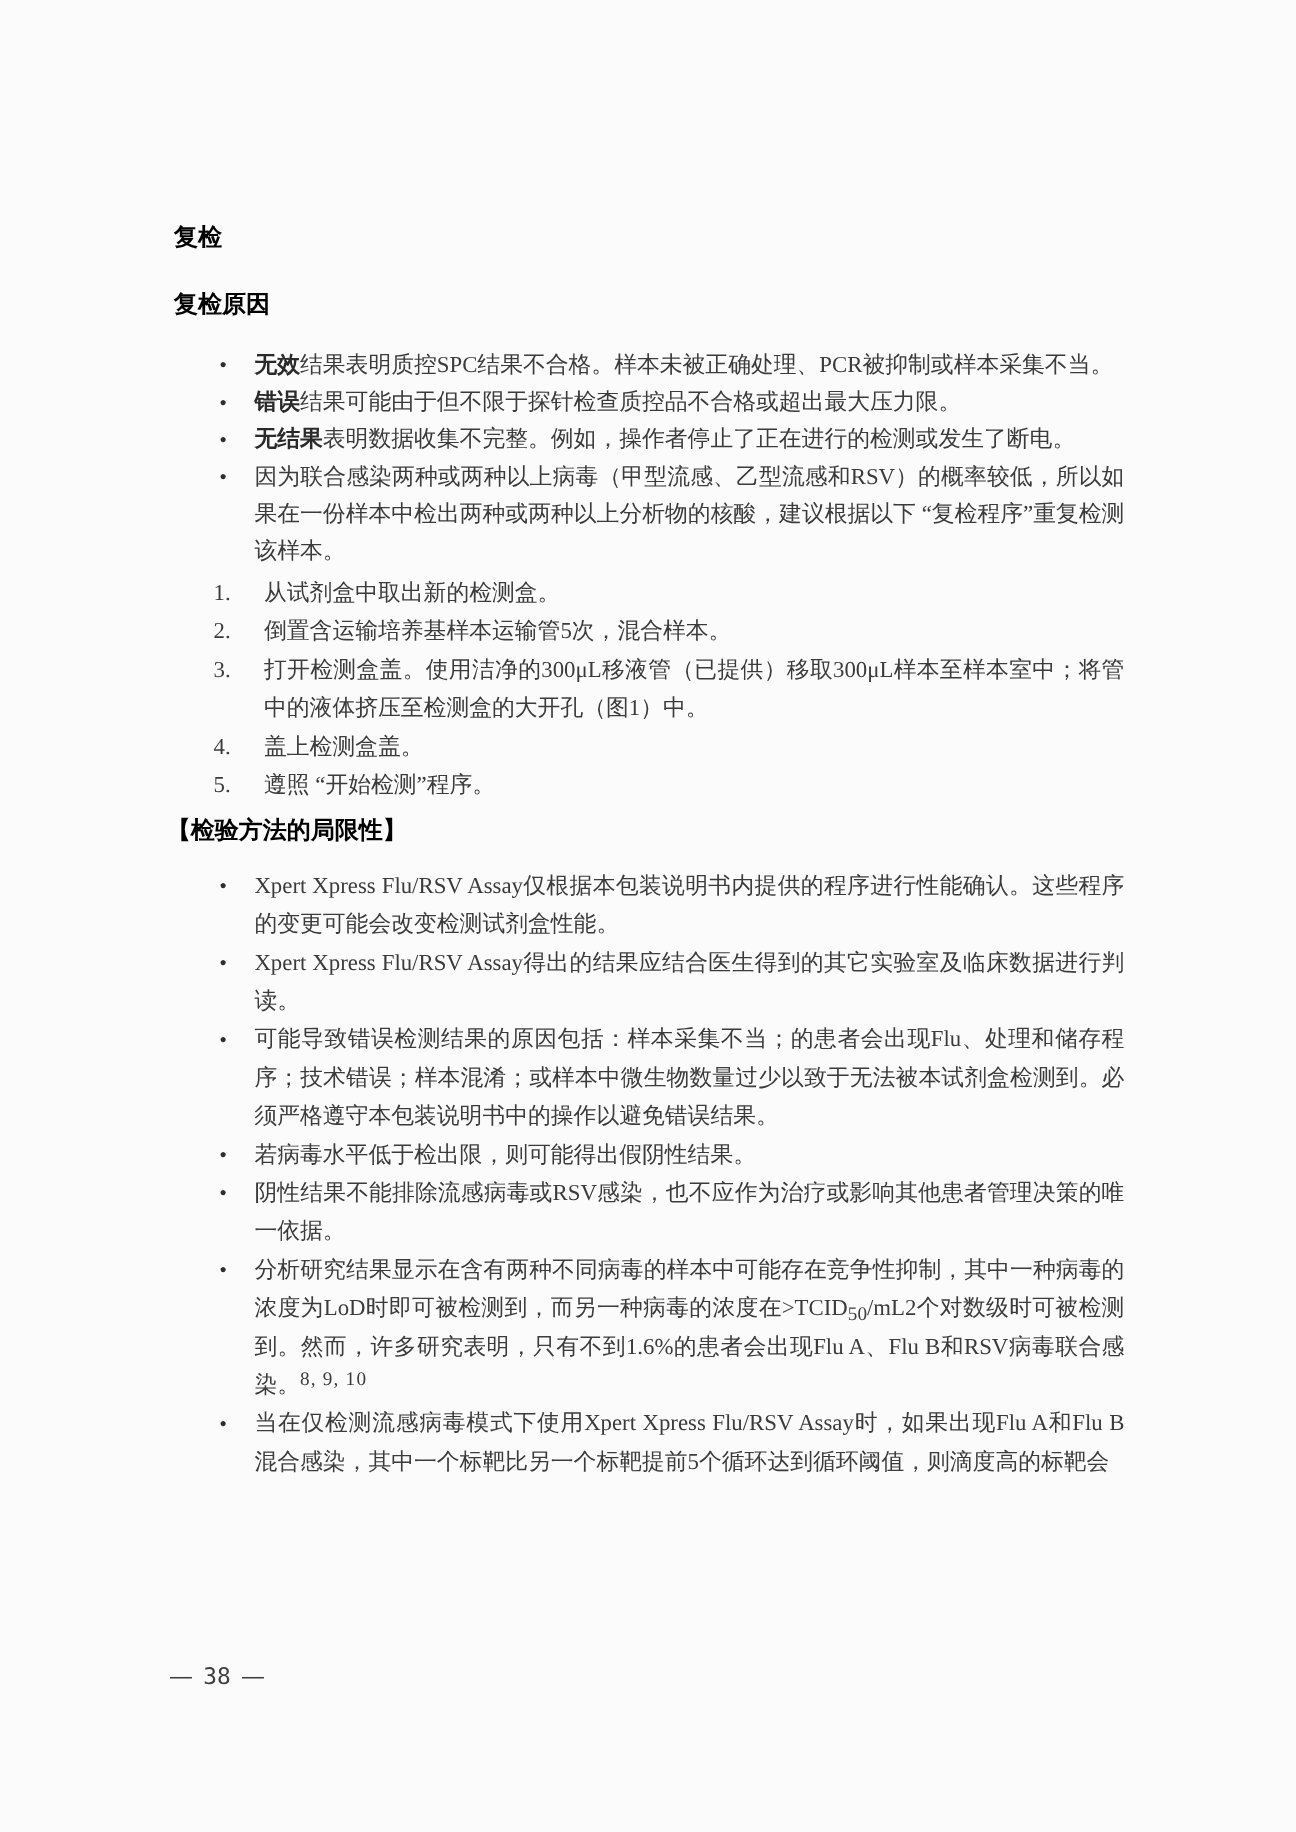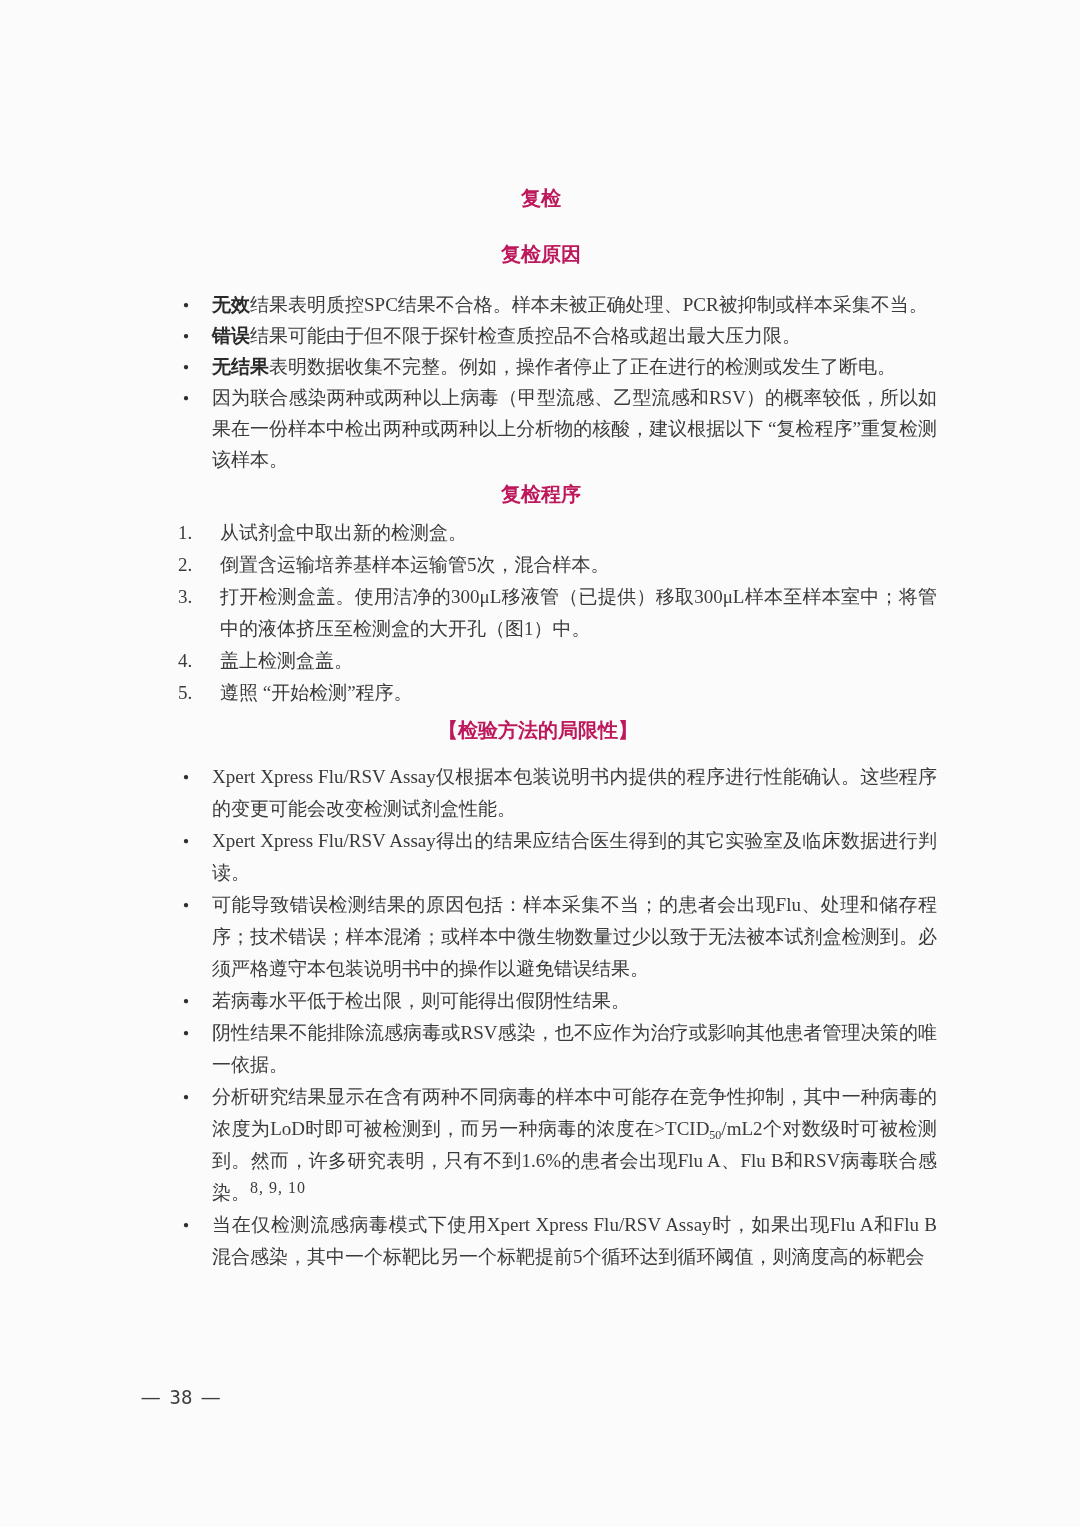--- a/index.html
+++ b/index.html
@@ -7,22 +7,22 @@
     position:relative;
     width:1080px; height:1527px;
     background:#fbfbfb;
     font-family:"Liberation Serif","DejaVu Serif",serif;
     color:#3b3b3b;
     overflow:hidden;
   }
   .content { position:absolute; left:145px; top:183px; width:792px; }
 
   .heading {
-    font-size:20px; font-weight:700; color:#be185d;
-    line-height:30px; margin:0 0 26px 0;text-align:center;
+    font-size:20px; font-weight:700; color:#000000;
+    line-height:30px; margin:0 0 26px 0;
   }
   .heading.h-reason   { margin-bottom:20px; }
   .heading.h-proc     { margin-bottom:8px;  margin-top:4px; }
   .heading.h-limit    { margin:6px 0 16px -6px; }
 
   .para {
     font-size:19px; line-height:31px; margin:0;
     text-align:justify;
   }
   .para.p-proc { line-height:32px; margin-bottom:0; }
@@ -32,21 +32,21 @@
   .blist2 .bitem { line-height:32px; font-size:19px; }
   .bmark { flex:none; width:29px; font-size:10px; line-height:inherit; color:#2d2d2d; }
   .btext { flex:1; text-align:justify; }
   .btext b { color:#2a2a2a; }
 
   .slist { margin:0 0 6px 0; }
   .sitem { display:flex; padding-left:33px; font-size:19px; line-height:32px; }
   .snum  { flex:none; width:42px; }
   .stext { flex:1; text-align:justify; }
 
-  sub.tsub { font-size:12px; vertical-align:-4px; line-height:0;font-family:Liberation Serif, serif; }
+  sub.tsub { font-size:16px; vertical-align:-4px; line-height:0;font-family:Liberation Serif, serif; }
   sup.tsup { font-size:16px; vertical-align:6px; line-height:0; letter-spacing:1px; }
 
   .footer {
     position:absolute; left:145px; top:1386px;
     display:flex; align-items:center; gap:13px;
     font-size:19px; color:#3f3f3f;
     font-family:"DejaVu Sans Mono","Liberation Mono",monospace;
   }
   .footer .dash { letter-spacing:0; transform:scaleX(1.6); display:inline-block; }
 </style>
@@ -73,21 +73,20 @@
       <div class="bitem">
         <span class="bmark">●</span>
         <span class="btext"><b>无结果</b><span>表明数据收集不完整。例如，操作者停止了正在进行的检测或发生了断电。</span></span>
       </div>
       <div class="bitem">
         <span class="bmark">●</span>
         <span class="btext"><b></b><span>因为联合感染两种或两种以上病毒（甲型流感、乙型流感和RSV）的概率较低，所以如果在一份样本中检出两种或两种以上分析物的核酸，建议根据以下 “复检程序”重复检测该样本。</span></span>
       </div>
     </div>
 
-    <div class="heading h-proc">复检程序</div>
 
 
     <div class="slist">
       <div class="sitem">
         <span class="snum">1.</span>
         <span class="stext">从试剂盒中取出新的检测盒。</span>
       </div>
       <div class="sitem">
         <span class="snum">2.</span>
         <span class="stext">倒置含运输培养基样本运输管5次，混合样本。</span>

